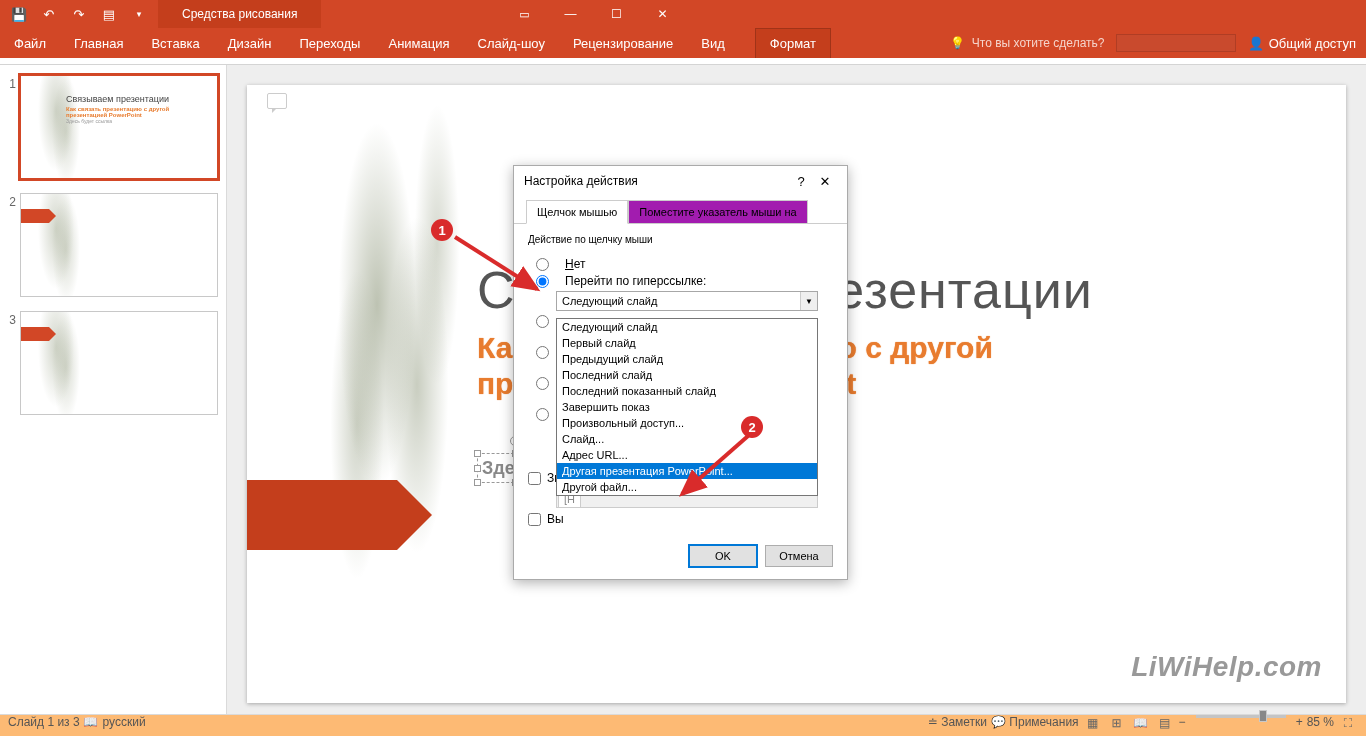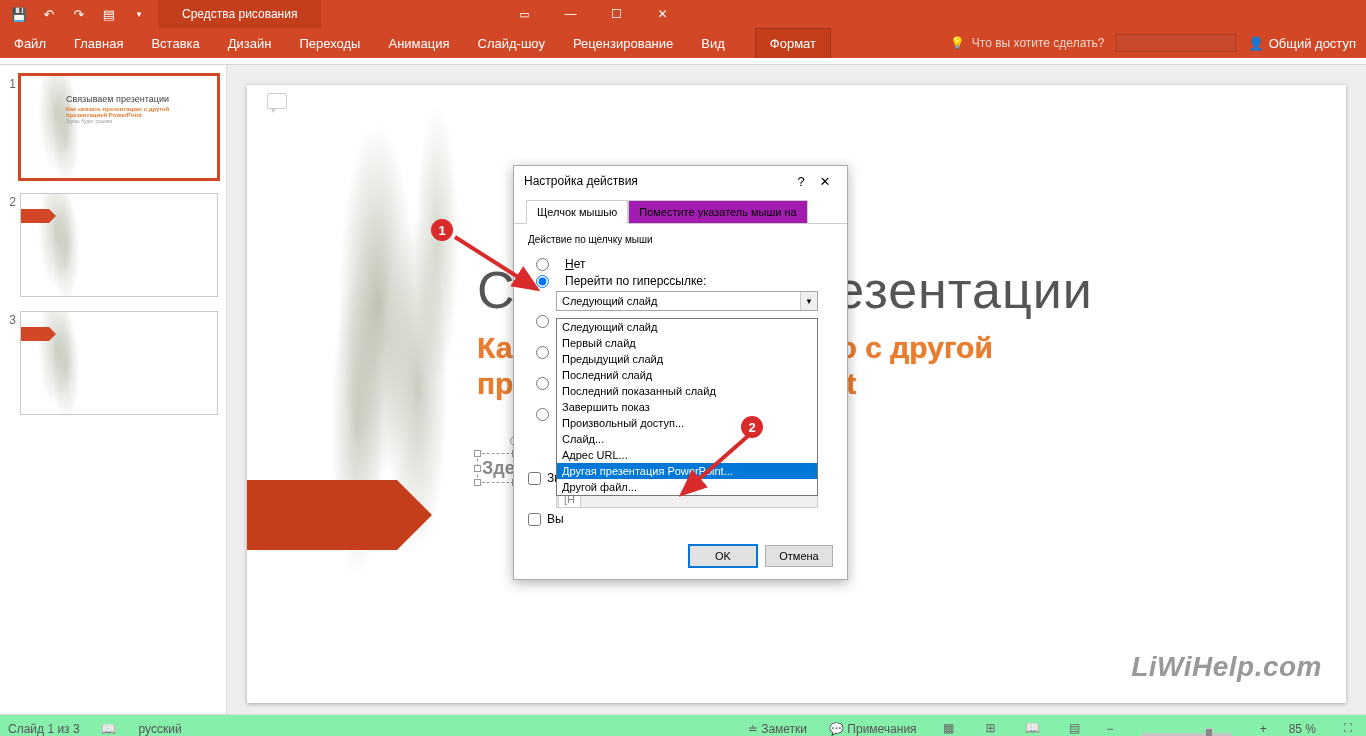--- a/index.html
+++ b/index.html
@@ -72,21 +72,21 @@
 .combo span{flex:1;padding:0 5px;font-size:11px}
 .combo .dd{width:17px;height:100%;border-left:1px solid #ccc;display:flex;align-items:center;justify-content:center;font-size:8px;background:#efefef}
 .dropdown-list{position:absolute;left:42px;top:152px;width:262px;border:1px solid #767676;background:#fff;z-index:110}
 .dropdown-list .opt{padding:2px 5px;font-size:11px;cursor:pointer}
 .dropdown-list .opt.hl{background:#0078d7;color:#fff}
 .check-row{display:flex;align-items:center;gap:6px;margin:3px 0 3px 0}
 .btn-group{display:flex;justify-content:flex-end;gap:8px;padding:10px 14px 12px}
 .dlg-btn{width:68px;height:22px;border:1px solid #adadad;background:#e1e1e1;font-size:11px;cursor:pointer;display:flex;align-items:center;justify-content:center}
 .dlg-btn.primary{border:1px solid #0078d7;outline:1px solid #0078d7}
 .sound-combo{margin:2px 0 4px 28px;width:262px;height:20px;border:1px solid #ccc;background:#f0f0f0}
-.statusbar{position:absolute;bottom:0;left:0;right:0;height:22px;background:#86efac;border-top:1px solid #dadada;display:flex;align-items:flex-end;font-size:12px;color:#555;padding:0 8px;gap:22px}
+.statusbar{position:absolute;bottom:0;left:0;right:0;height:22px;background:#fdba74;border-top:1px solid #dadada;display:flex;align-items:flex-start;font-size:12px;color:#555;padding:0 8px;gap:4px}
 .statusbar .spacer{flex:1}
 .statusbar .vico{width:20px;height:16px;display:flex;align-items:center;justify-content:center;font-size:12px;color:#666;cursor:pointer}
 .zoom-slider{width:90px;height:3px;background:#c4c4c4;position:relative;margin:0 6px}
 .zoom-slider .thumb{position:absolute;width:8px;height:12px;background:#888;top:-5px;left:70%}
 .annot-circle{position:absolute;width:22px;height:22px;border-radius:50%;background:#d92b2b;color:#fff;display:flex;align-items:center;justify-content:center;font-size:13px;font-weight:bold;z-index:200}
 .annot-arrow{position:absolute;z-index:199}
 </style>
 </head>
 <body>
 

